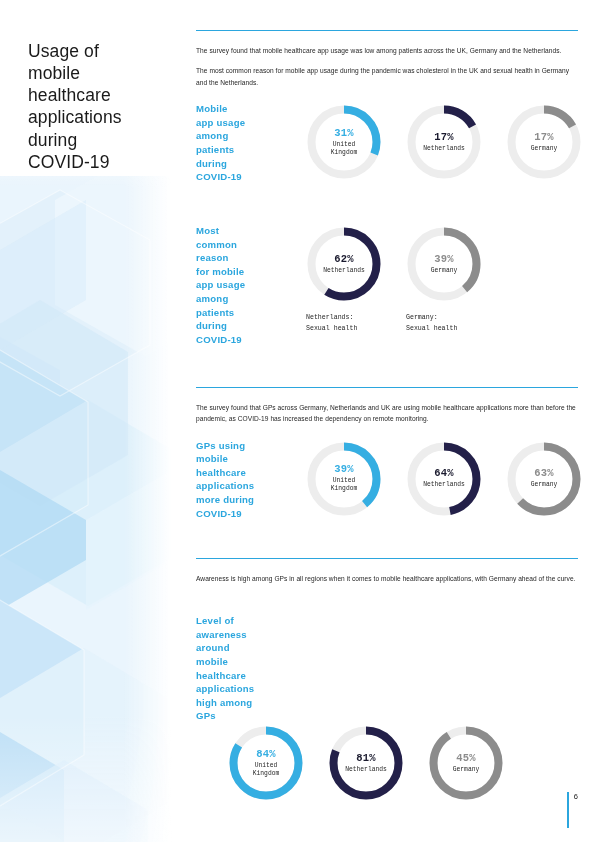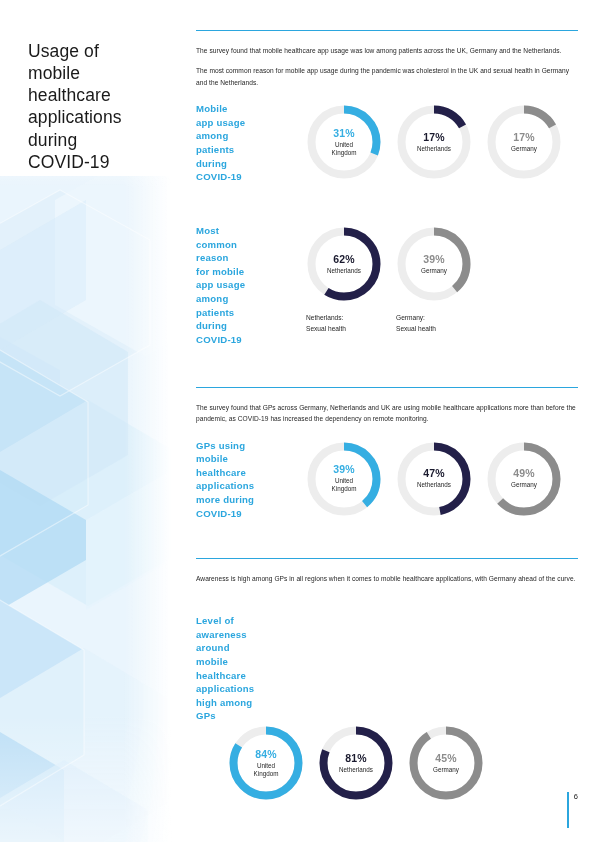--- a/index.html
+++ b/index.html
@@ -91,22 +91,23 @@
     display: flex;
     align-items: flex-start;
   }
   .heading-col {
     width: 78px;
     flex: 0 0 78px;
   }
   .charts-col {
     flex: 1 1 auto;
     display: flex;
-    gap: 10px;
+    gap: 20px;
     padding-left: 30px;
+    font-family: Liberation Mono, monospace;
   }
 
   
   .donut {
     width: 80px;
     flex: 0 0 80px;
     text-align: center;
   }
   .donut-ring {
     position: relative;
@@ -385,34 +386,34 @@
           </div>
         </div>
 
         <div class="donut">
           <div class="donut-ring">
             <svg viewBox="0 0 80 80">
               <circle cx="40" cy="40" r="32.5" fill="none" stroke="#EDEDED" stroke-width="8"></circle>
               <circle class="arc" cx="40" cy="40" r="32.5" fill="none" stroke="#232049" stroke-width="8" stroke-linecap="butt" transform="rotate(-90 40 40)" stroke-dasharray="95.976 108.228"></circle>
             </svg>
             <div class="donut-center">
-              <div class="donut-value" style="color:#1a1a2e">47%</div>
+              <div class="donut-value" style="color:#1a1a2e">64%</div>
               <div class="donut-label">Netherlands</div>
             </div>
           </div>
         </div>
 
         <div class="donut">
           <div class="donut-ring">
             <svg viewBox="0 0 80 80">
               <circle cx="40" cy="40" r="32.5" fill="none" stroke="#EDEDED" stroke-width="8"></circle>
               <circle class="arc" cx="40" cy="40" r="32.5" fill="none" stroke="#8C8C8C" stroke-width="8" stroke-linecap="butt" transform="rotate(-90 40 40)" stroke-dasharray="128.648 75.555"></circle>
             </svg>
             <div class="donut-center">
-              <div class="donut-value" style="color:#8C8C8C">49%</div>
+              <div class="donut-value" style="color:#8C8C8C">63%</div>
               <div class="donut-label">Germany</div>
             </div>
           </div>
         </div>
 
       </div>
     </div>
   </div>
 
   <div class="section" id="sec-4" style="top:558px;">

